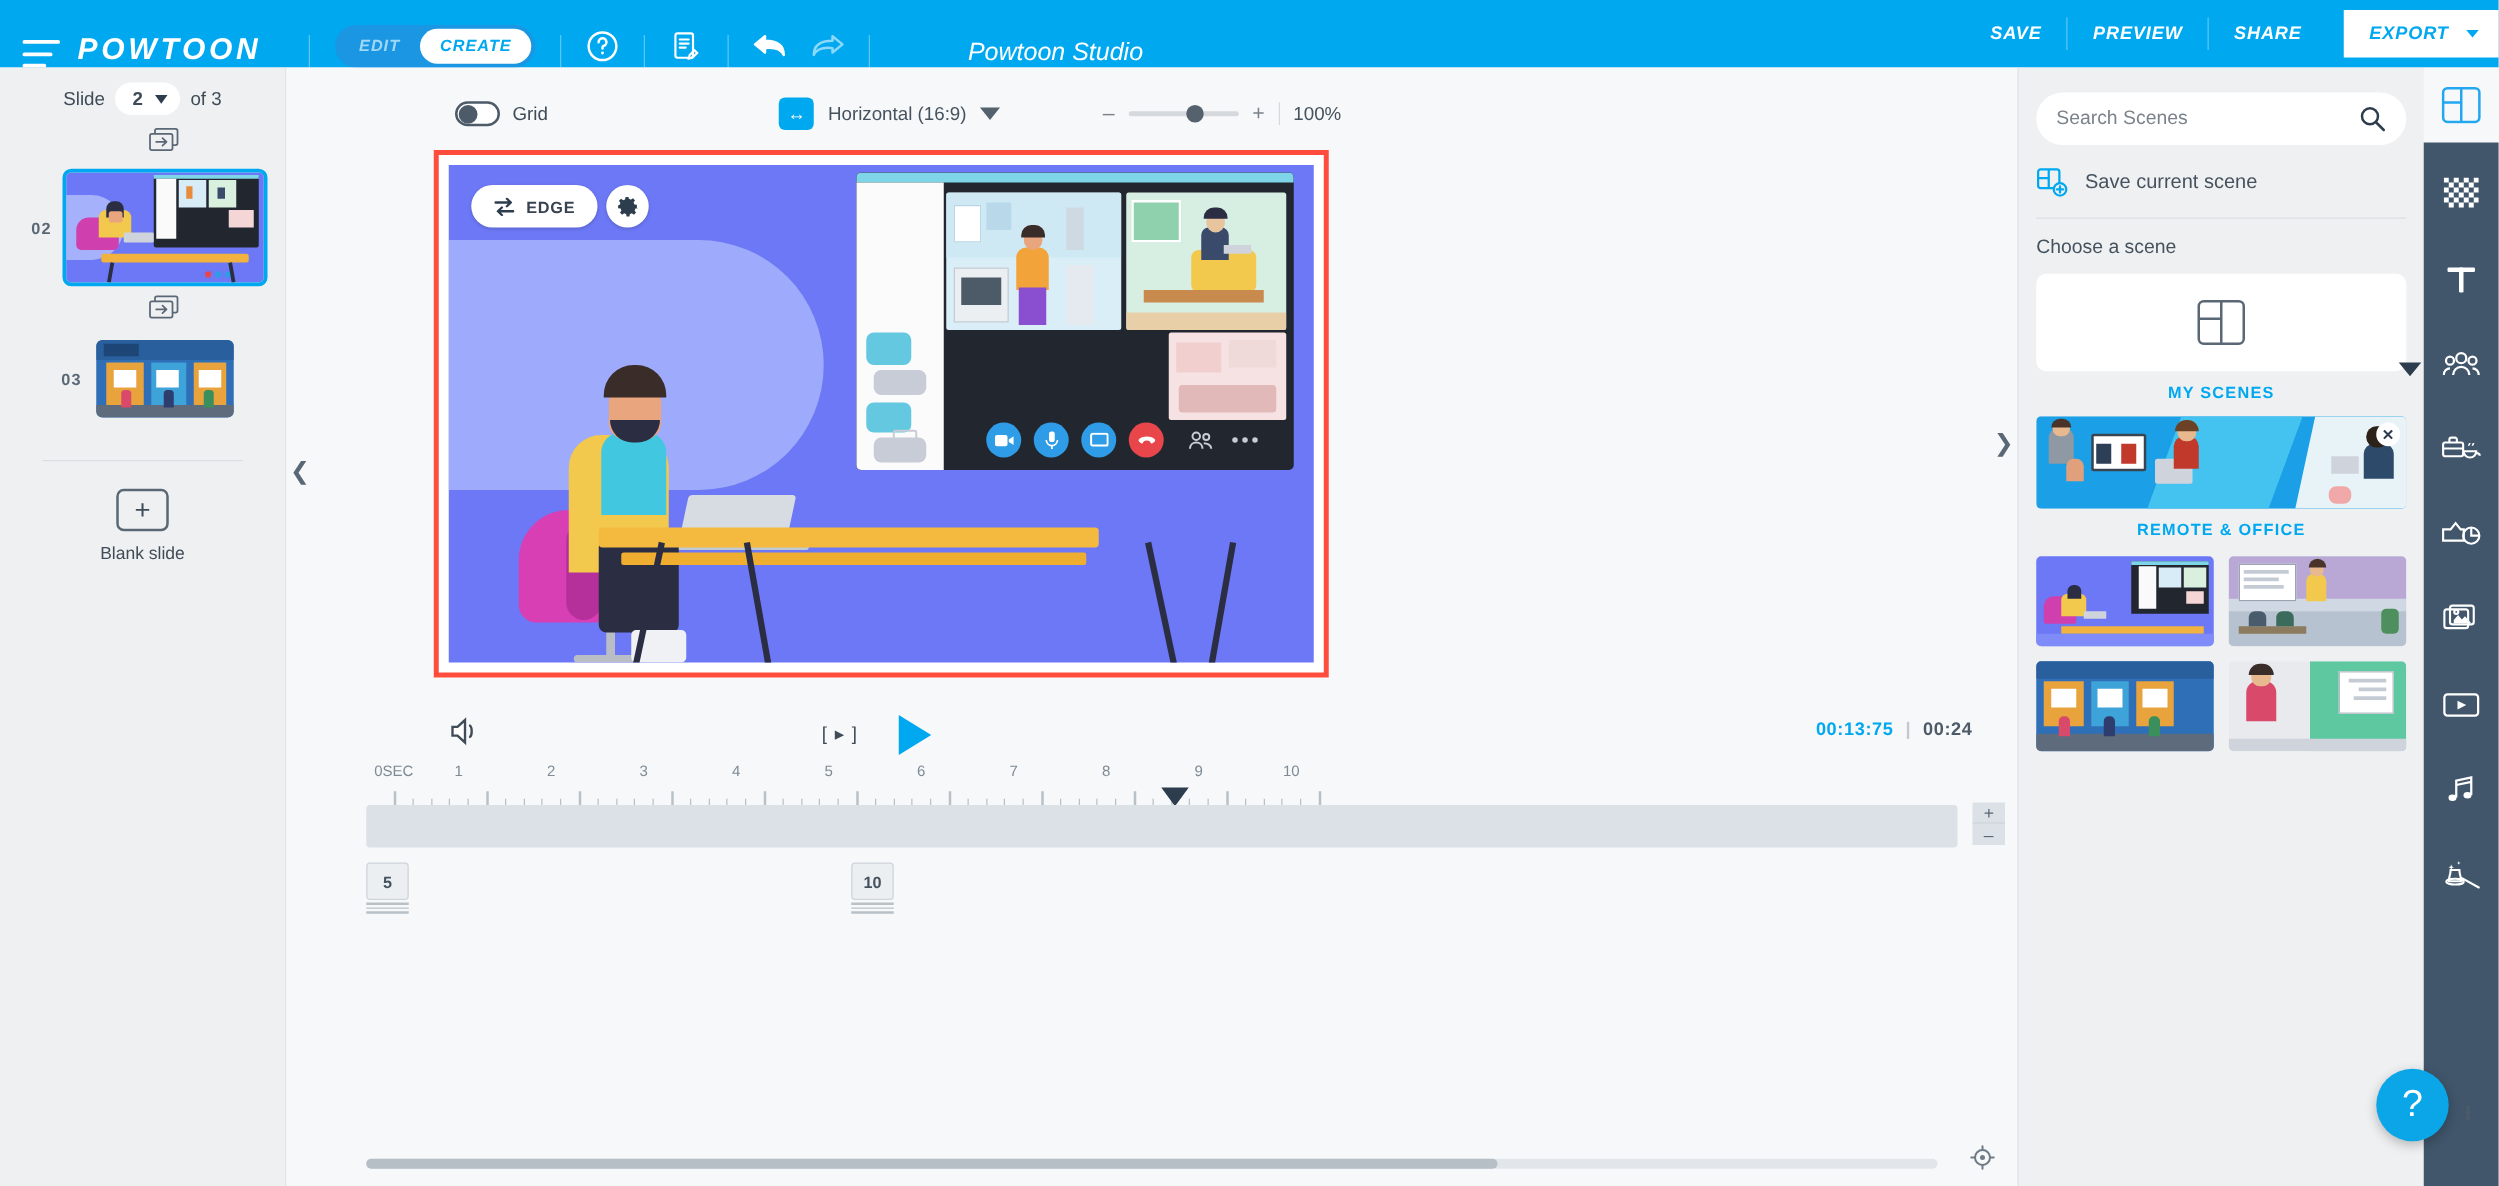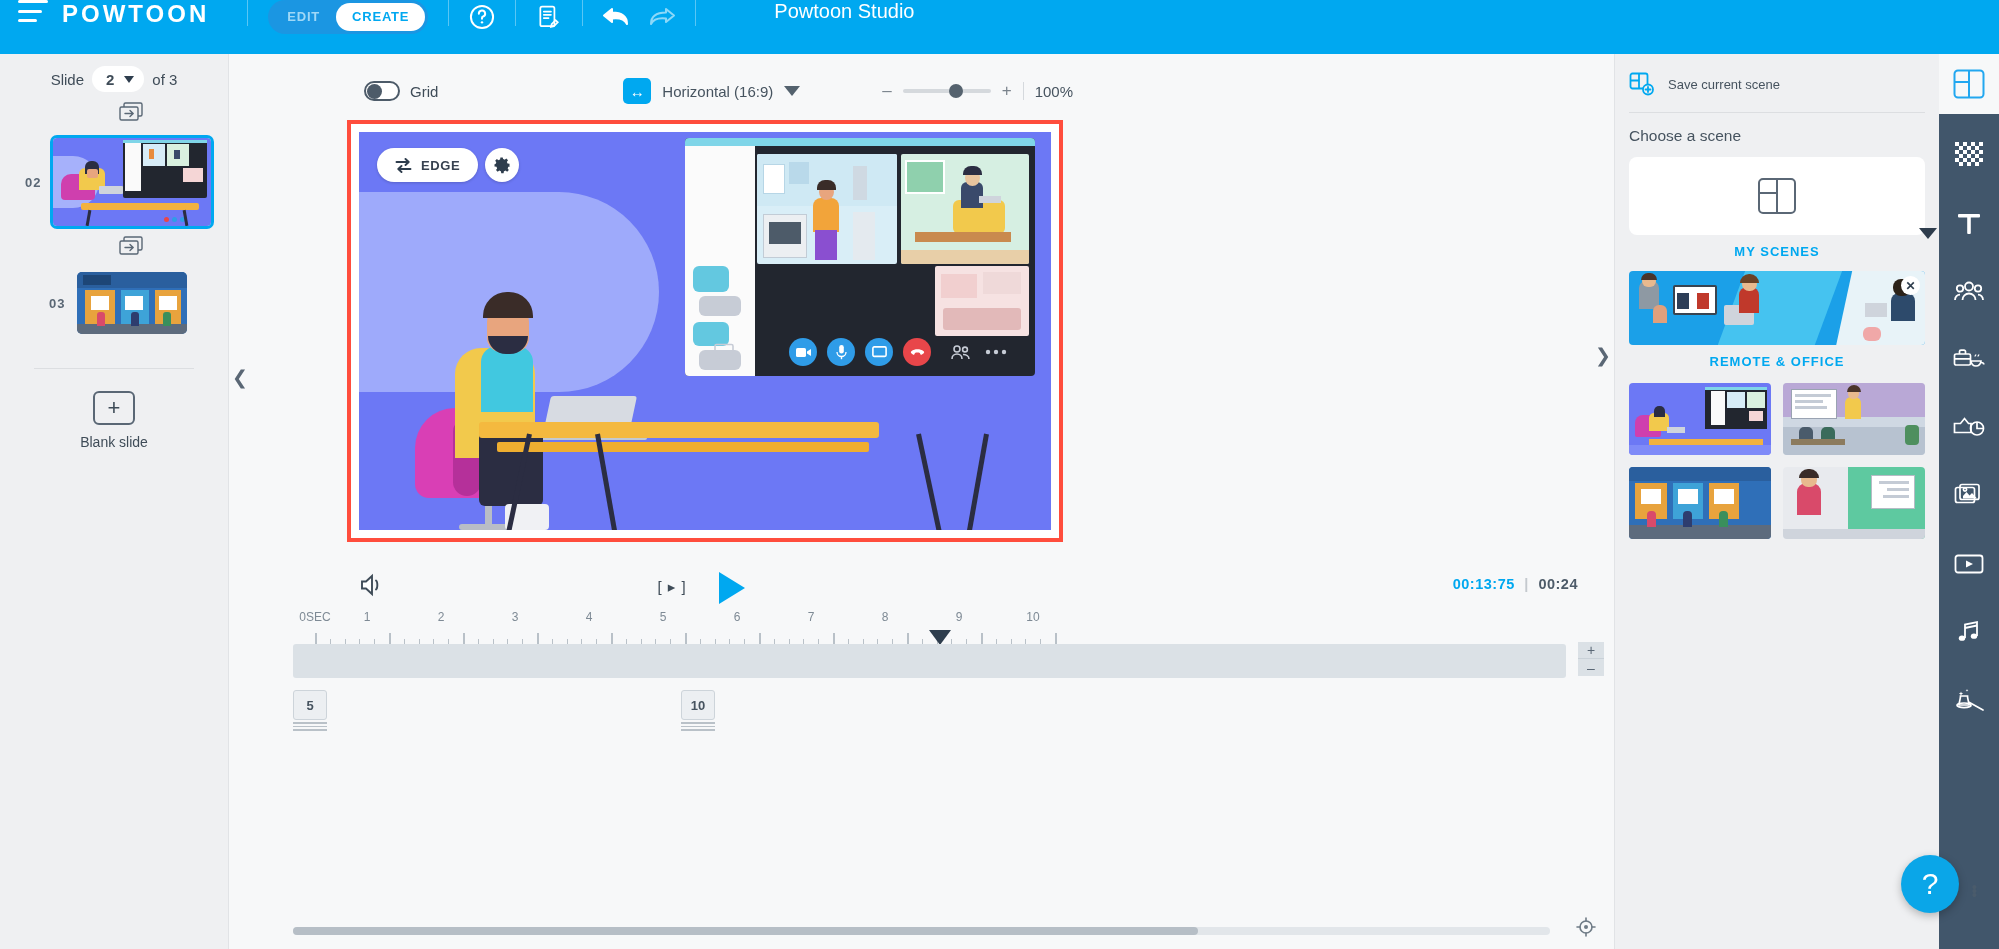--- a/index.html
+++ b/index.html
@@ -8,21 +8,21 @@
     font-family: "Liberation Sans", sans-serif;
     background: #f4f5f7;
     overflow: hidden;
     -webkit-font-smoothing: antialiased;
   }
   .app { position: relative; width: 1999px; height: 949px; }
 
   
   .topbar {
     position: absolute; top: 0; left: 0; right: 0; height: 54px;
-    background: #00a8f0; display: flex; align-items: flex-start;
+    background: #00a8f0; display: flex; align-items: flex-end; font-style: italic;
   }
   .hamburger { width: 30px; height: 22px; margin-left: 18px; margin-right: 14px;
     display: flex; flex-direction: column; justify-content: space-between; cursor: pointer; }
   .hamburger i { display: block; height: 3px; background: #fff; border-radius: 2px; }
   .hamburger i:nth-child(1) { width: 100%; }
   .hamburger i:nth-child(2) { width: 80%; }
   .hamburger i:nth-child(3) { width: 62%; }
   .brand { color: #fff; font-size: 24px; font-weight: bold; letter-spacing: 3px; margin-right: 22px; }
   .tb-sep { width: 1px; height: 26px; background: rgba(255,255,255,.35); margin: 0 16px; }
   .mode-toggle {
@@ -160,21 +160,21 @@
   .look-row { height: 48px; display: flex; align-items: center; padding: 0 14px; border-bottom: 1px solid #e1e3e6; gap: 14px; }
   .look-thumb { width: 54px; height: 42px; border-radius: 5px; overflow: hidden; position: relative; background: linear-gradient(120deg,#3fd0e0,#9a6bf0); }
   .look-name { color: #00a8f0; font-size: 15.5px; font-weight: bold; letter-spacing: .6px; flex: 1; }
   .search-box {
     margin: 20px 14px 0; height: 42px; background: #fff; border-radius: 21px;
     display: flex; align-items: center; padding: 0 16px; cursor: text;
   }
   .search-box input { border: 0; outline: 0; flex: 1; font-size: 15.5px; color: #46535f; font-family: inherit; background: transparent; }
   .search-box input::placeholder { color: #7a838c; }
   .save-scene { margin: 18px 14px 0; display: flex; align-items: center; gap: 13px; cursor: pointer; }
-  .save-scene span { font-size: 13px; color: #46535f; }
+  .save-scene span { font-size: 16px; color: #46535f; }
   .rp-divider { margin: 16px 14px 0; height: 1px; background: #dcdee1; }
   .choose-lbl { margin: 14px 14px 0; font-size: 15.5px; color: #46535f; }
   .myscene-card {
     margin: 12px 14px 0; height: 78px; background: #fff; border-radius: 8px;
     display: flex; align-items: center; justify-content: center; cursor: pointer; position: relative;
   }
   .cat-lbl { text-align: center; color: #00a8f0; font-size: 13px; font-weight: bold; letter-spacing: 1px; margin-top: 9px; }
   .cat-thumb { margin: 12px 14px 0; height: 74px; border-radius: 4px; overflow: hidden; position: relative; cursor: pointer; }
   .close-x {
     position: absolute; right: 5px; top: 5px; width: 19px; height: 19px; border-radius: 50%;
@@ -235,20 +235,31 @@
         <path d="M12 5 L4 11.5 L12 18 L12 14.5 C20 13.5 25 16 27 20 C27 12 21 8.5 12 8.5 Z" fill="#fff"></path>
       </svg>
     </div>
     <div class="icon-btn" style="margin-left:12px">
       <svg width="32" height="26" viewBox="0 0 32 26" fill="none" stroke="rgba(255,255,255,.55)" stroke-width="2" stroke-linejoin="round">
         <path d="M20 5 L28 11.5 L20 18 L20 14.5 C12 13.5 7 16 5 20 C5 12 11 8.5 20 8.5 Z"></path>
       </svg>
     </div>
     <div class="tb-sep"></div>
     <div class="studio-title">Powtoon Studio</div>
+    <div class="topbar-right">
+      <div class="tb-link">SAVE</div>
+      <div class="tb-sep" style="margin:0"></div>
+      <div class="tb-link">PREVIEW</div>
+      <div class="tb-sep" style="margin:0"></div>
+      <div class="tb-link">SHARE</div>
+      <div class="export-btn">
+        <span>EXPORT</span>
+        <span class="caret-dn"></span>
+      </div>
+    </div>
   </div>
 
   <div class="slides-panel">
     <div class="slide-head">
       <span>Slide</span>
       <span class="slide-select">
         <span>2</span>
         <span class="caret-dk"></span>
       </span>
       <span>of 3</span>
@@ -598,20 +609,27 @@
           <circle cx="10" cy="10" r="6"></circle>
             <circle cx="10" cy="10" r="2" fill="#6f7b86" stroke="none"></circle>
           <path d="M10 1v3M10 16v3M1 10h3M16 10h3" stroke-linecap="round"></path>
         </svg>
       </div>
     </div>
   </div>
 
   <div class="rightpanel">
 
+    <div class="search-box">
+      <input type="text" placeholder="Search Scenes" style="">
+      <svg width="22" height="22" viewBox="0 0 22 22" fill="none" stroke="#2e3d4d" stroke-width="2">
+        <circle cx="9" cy="9" r="6.4"></circle>
+          <path d="M13.8 13.8L20 20" stroke-linecap="round"></path>
+      </svg>
+    </div>
 
     <div class="save-scene">
       <svg width="26" height="24" viewBox="0 0 26 24" fill="none" stroke="#00a8f0" stroke-width="1.8">
         <rect x="1.5" y="1.5" width="17" height="15" rx="2"></rect>
           <path d="M10 1.5v15M1.5 8.5H10"></path>
         <circle cx="19" cy="17.5" r="5" fill="#eff0f2"></circle>
           <path d="M19 15v5M16.5 17.5h5" stroke-linecap="round"></path>
       </svg>
       <span>Save current scene</span>
     </div>

